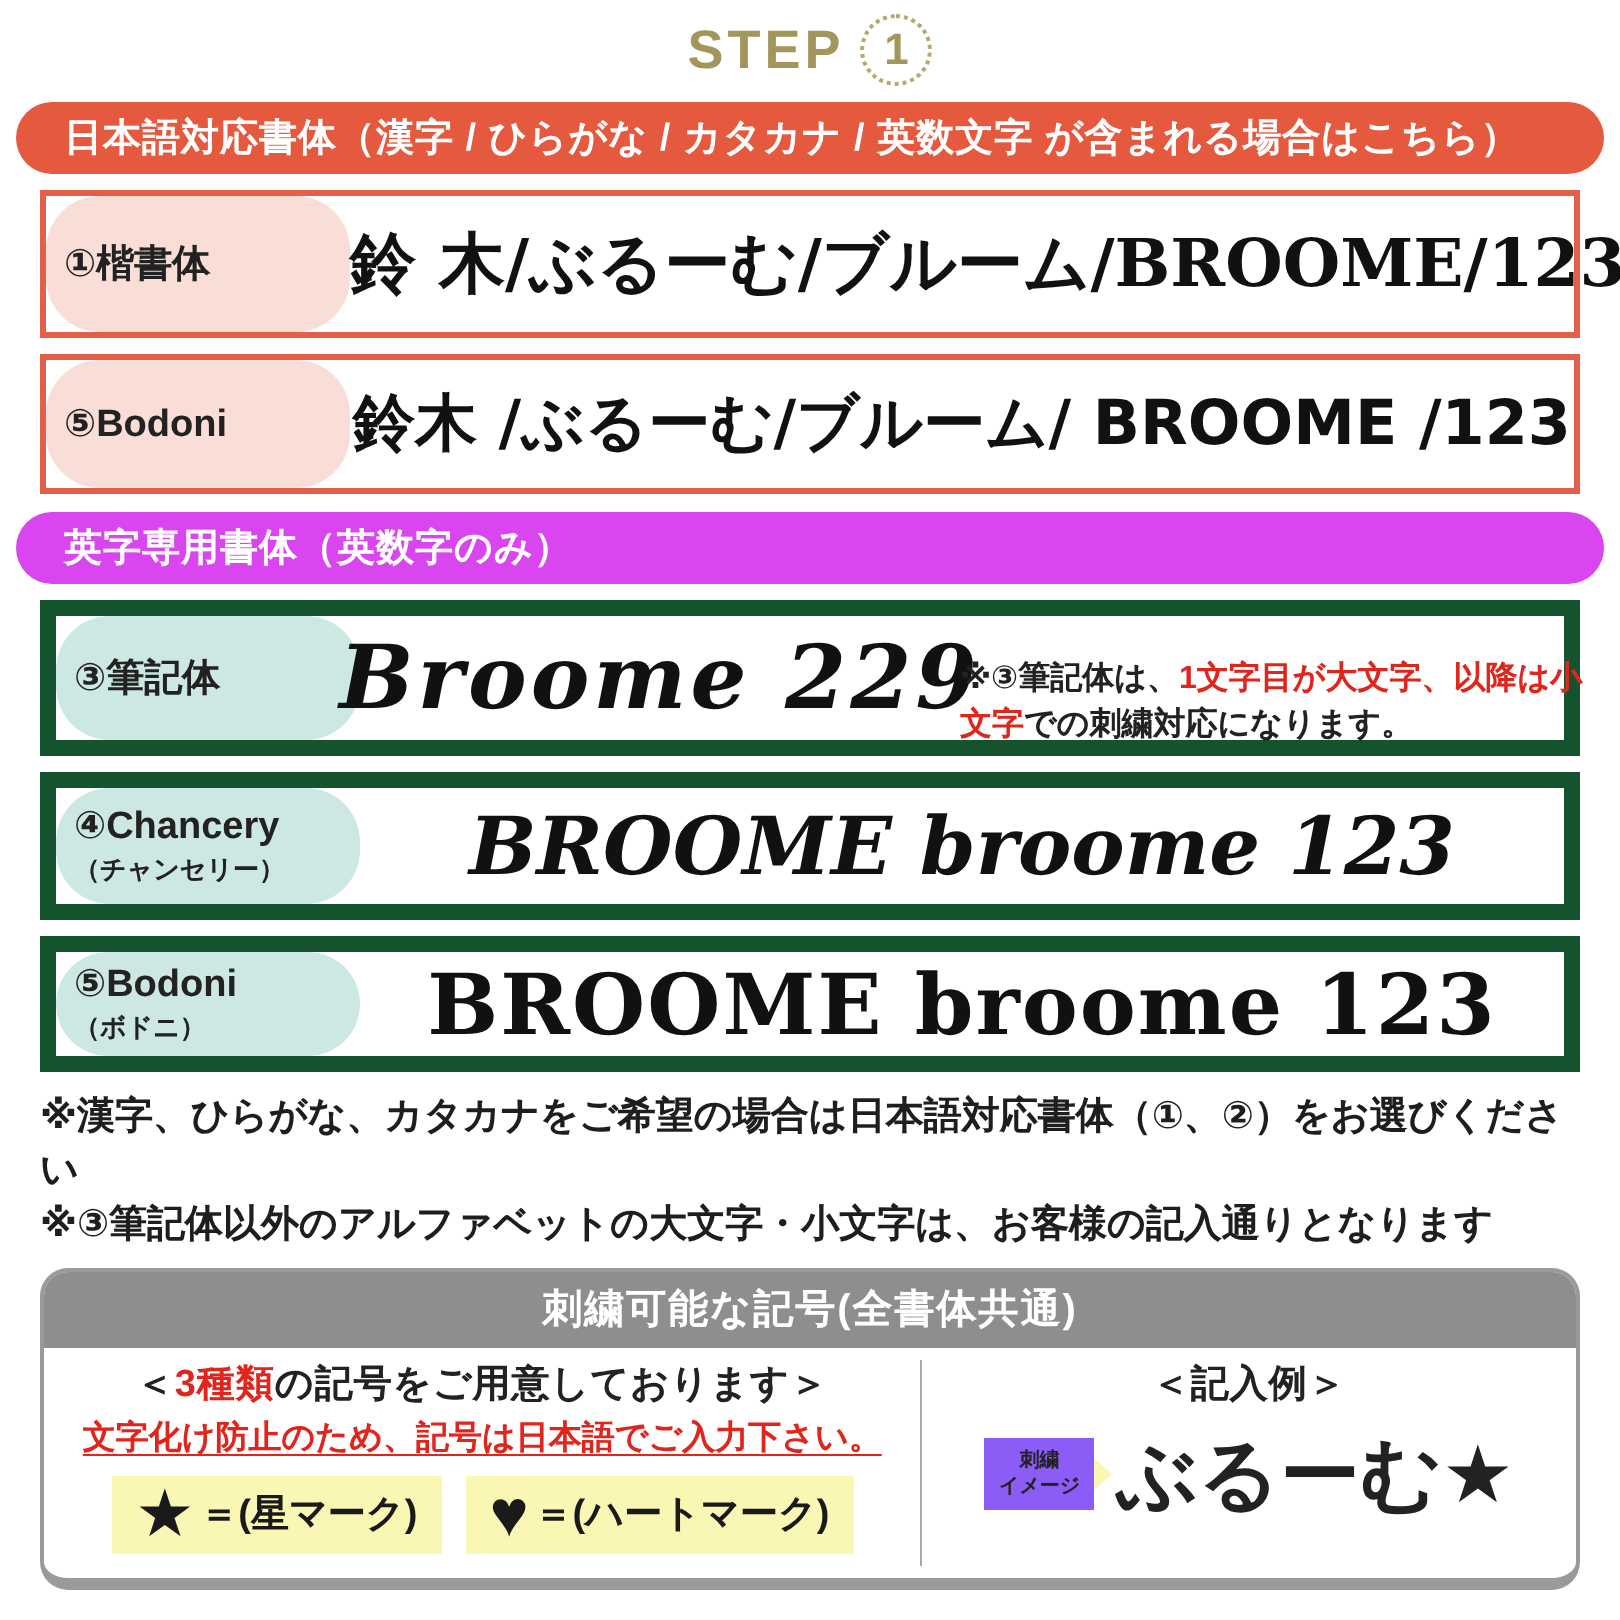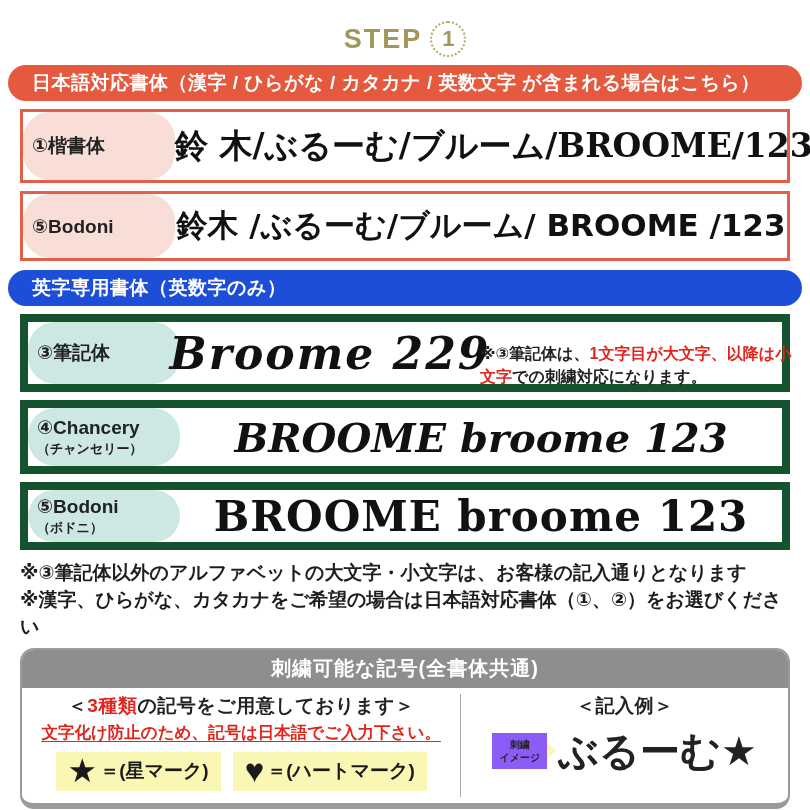--- a/index.html
+++ b/index.html
@@ -1,35 +1,35 @@
 <!DOCTYPE html>
 <html><head>
 <meta charset="utf-8">
 <style>
   * { box-sizing: border-box; margin: 0; padding: 0; }
   html, body { width: 810px; height: 810px; overflow: hidden; background: #fff; }
   body { font-family: "Liberation Sans", "DejaVu Sans", sans-serif; color: #222; }
-  .page { width: 810px; height: 724px; padding-top: 20px; }
+  .page { width: 810px; height: 724px; padding-top: 6px; }
 
   
   .step-header { text-align: center; }
   .step-line { display: flex; align-items: center; justify-content: center; gap: 8px; height: 38px; }
   .step-label { color: #a3965a; font-size: 27px; font-weight: bold; letter-spacing: 2px; }
   .step-circle { width: 36px; height: 36px; border: 2px dotted #b7a968; border-radius: 50%;
                  display: inline-flex; align-items: center; justify-content: center; }
   .step-number { color: #a3965a; font-size: 22px; font-weight: bold; }
   .page-title { display: inline-block; font-size: 28px; font-weight: bold; color: #1e1e1e;
                 padding: 2px 16px 7px; border-bottom: 2px solid #8a8a8a; margin-top: 1px; }
 
   
   .banner { margin: 6px 8px 0; height: 36px; border-radius: 18px; color: #fff;
             font-size: 19px; font-weight: bold; display: flex; align-items: center;
             padding-left: 24px; letter-spacing: 0.5px; }
   .banner-red { background: #e5593f; margin-top: 7px; }
-  .banner-teal { background: #1d4ed8; margin-top: 9px; }
+  .banner-teal { background: #d946ef; margin-top: 9px; }
 
   
   .font-box { margin: 8px 20px 0; display: flex; align-items: stretch; background: #fff; }
   .box-red { border: 3px solid #e2604a; }
   .box-teal { border: 8px solid #14532d; }
   .box-red .font-label { background: #f9ded8; }
   .box-teal .font-label { background: #cde7e3; }
   .font-label { width: 152px; flex: none; display: flex; flex-direction: column;
                 justify-content: center; padding-left: 9px; font-size: 19px; font-weight: 600; color: #222; border-radius: 27px; }
   .font-label .sub { font-size: 13px; font-weight: 600; margin-top: 1px; }
@@ -129,22 +129,22 @@
 
   <div class="font-box box-teal h68">
     <div class="font-label">
       <span>⑤Bodoni</span>
       <span class="sub">（ボドニ）</span>
     </div>
     <div class="font-sample f-bodoni">BROOME broome 123</div>
   </div>
 
   <div class="notes">
+    <div>※漢字、ひらがな、カタカナをご希望の場合は日本語対応書体（①、②）をお選びください</div>
     <div>※③筆記体以外のアルファベットの大文字・小文字は、お客様の記入通りとなります</div>
-    <div>※漢字、ひらがな、カタカナをご希望の場合は日本語対応書体（①、②）をお選びください</div>
   </div>
 
   <div class="symbols-box">
     <div class="symbols-header">刺繍可能な記号(全書体共通)</div>
     <div class="symbols-body">
 
       <div class="symbols-left">
         <div class="symbols-heading">
           <span>＜</span><span class="red-text">3種類</span><span>の記号をご用意しております＞</span>
         </div>

